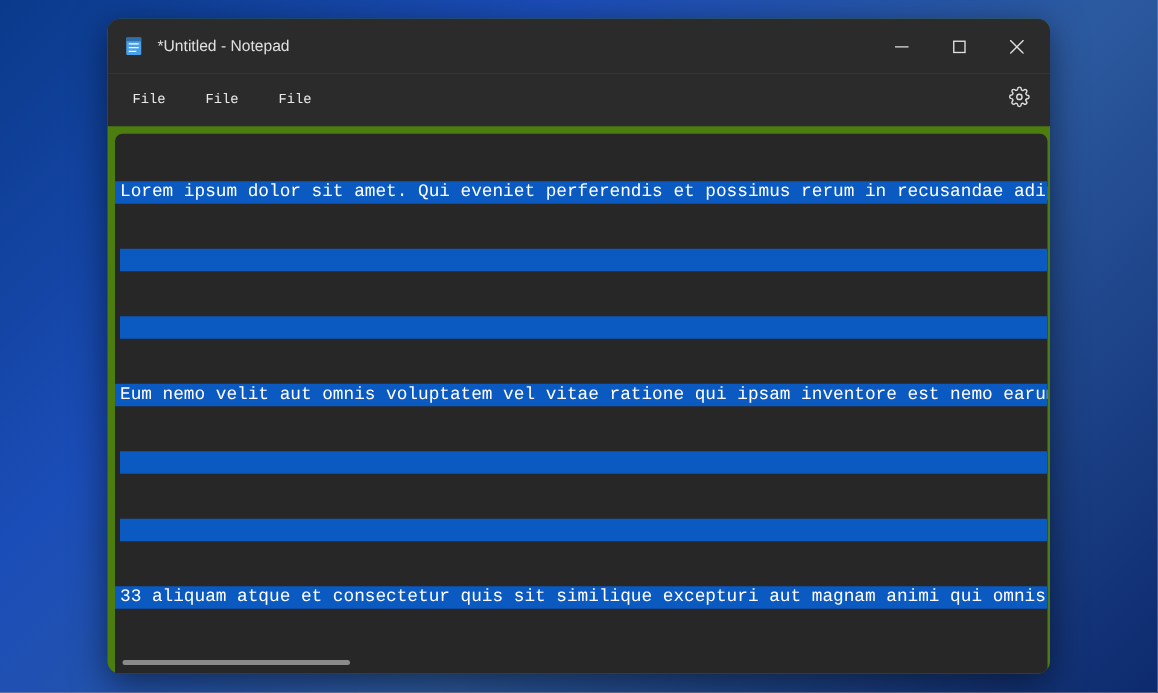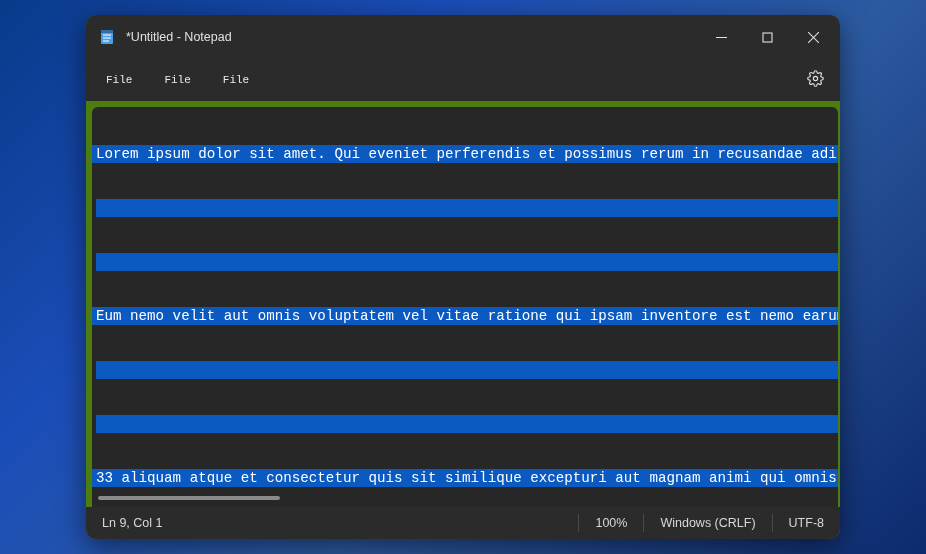--- a/index.html
+++ b/index.html
@@ -181,24 +181,14 @@
       <span class="sel">Eum nemo velit aut omnis voluptatem vel vitae ratione qui ipsam inventore est nemo earum. Qui odio de</span>
       <span class="sel-empty"></span>
       <span class="sel-empty"></span>
       <span class="sel">33 aliquam atque et consectetur quis sit similique excepturi aut magnam animi qui omnis velit. Aut cu</span>
     </div>
     <div class="scrollbar-h">
       <div class="scroll-thumb"></div>
     </div>
   </div>
 
-  <div class="statusbar">
-    <div class="status-cell">Ln 9, Col 1</div>
-    <div class="status-spacer"></div>
-    <div class="sep"></div>
-    <div class="status-cell">100%</div>
-    <div class="sep"></div>
-    <div class="status-cell">Windows (CRLF)</div>
-    <div class="sep"></div>
-    <div class="status-cell">UTF-8</div>
-  </div>
 
 </div>
 
 </body></html>

